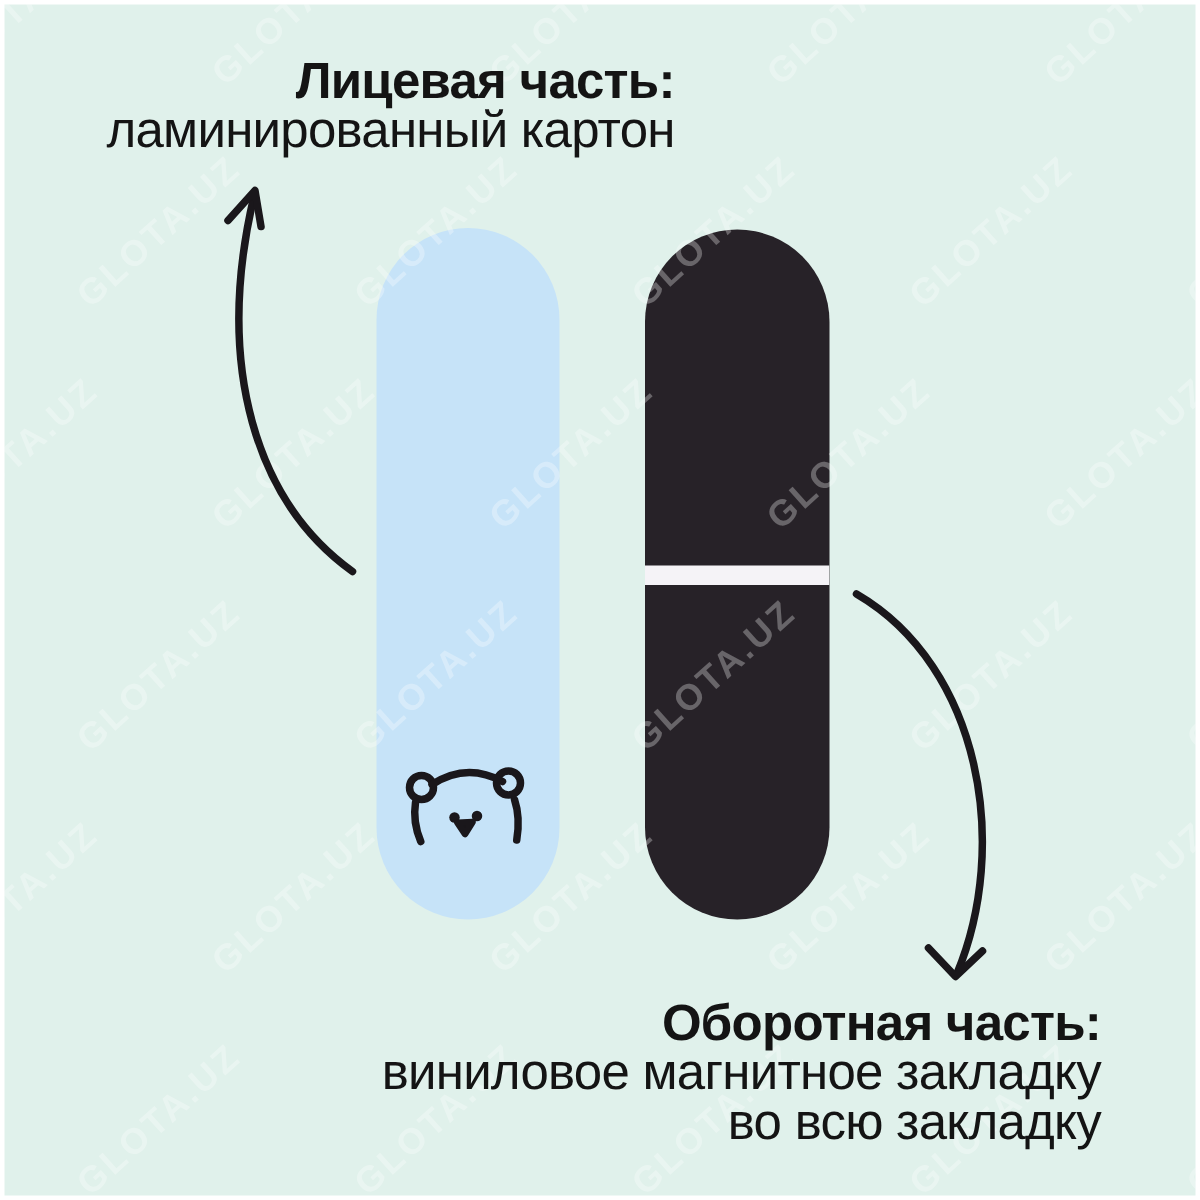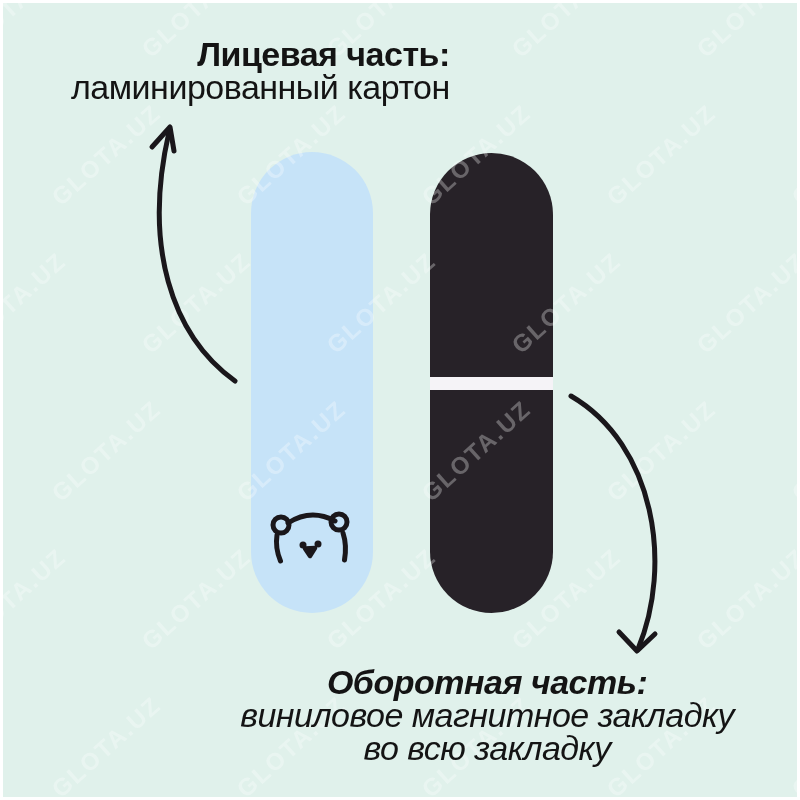--- a/index.html
+++ b/index.html
@@ -60,21 +60,21 @@
   
   .label {
     position: absolute; z-index: 4;
     font-size: 34px;
     line-height: 33px;
     letter-spacing: -0.5px;
     color: #141414;
   }
   .label .t { font-weight: 700; }
   .label-front { left: 68px; top: 35px; text-align: right; }
-  .label-back  { right: 63px; top: 663px; text-align: center; font-style: italic; }
+  .label-back  { right: 63px; top: 663px; text-align: right; }
 </style>
 </head>
 <body>
 
 <div class="canvas" style="background: rgb(224, 241, 235);">
 
   <div class="pill pill-front" style="background: rgb(198, 227, 248);">
     <svg class="bear" viewBox="0 0 84 54" xmlns="http://www.w3.org/2000/svg">
       <g fill="none" stroke-width="5" stroke-linecap="round" stroke-linejoin="round" stroke="#1a171b">
         <circle cx="12" cy="14" r="8"></circle>

